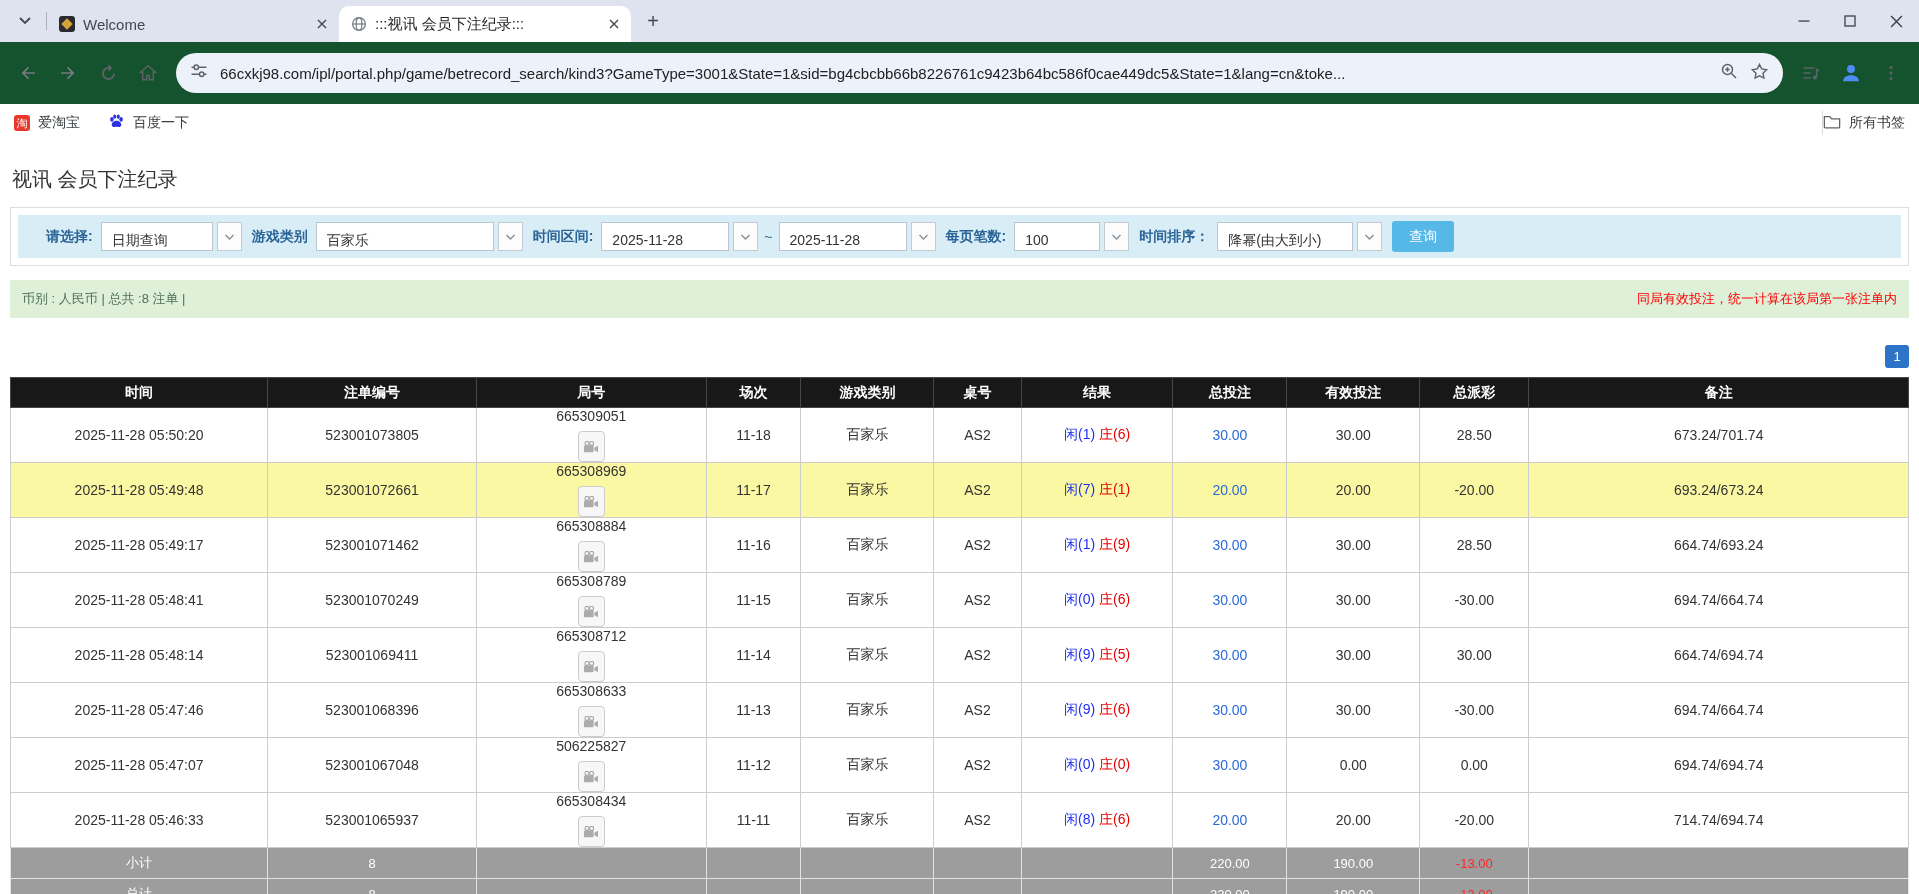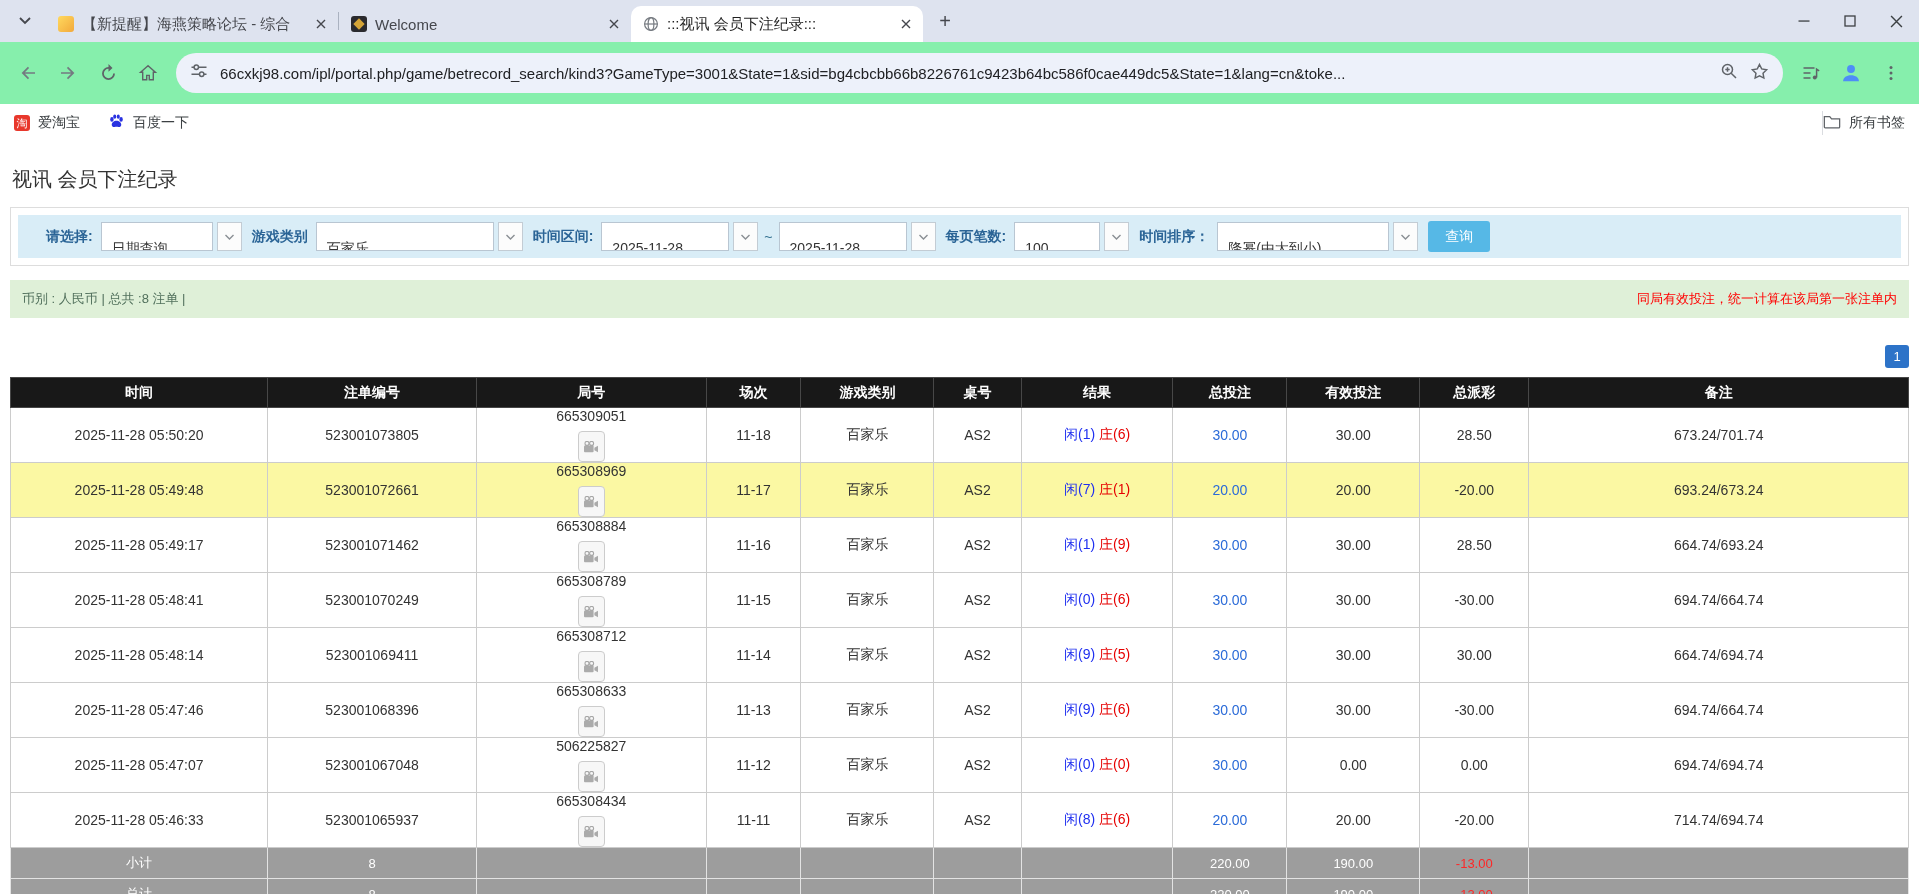--- a/index.html
+++ b/index.html
@@ -20,21 +20,21 @@
   .favicon { width:16px; height:16px; flex:0 0 auto; border-radius:3px; display:flex;
     align-items:center; justify-content:center; }
   .fav-yellow { background:linear-gradient(135deg,#ffd95e,#f2a93b); }
   .fav-dark { background:#2a2a2e; }
   .fav-dark .gold { width:8px; height:8px; background:#d4a437; transform:rotate(45deg); }
   .newtab-btn { align-self:center; width:28px; height:28px; margin-left:8px; display:flex;
     align-items:center; justify-content:center; font-size:20px; color:#45474d; border-radius:50%; }
   .win-controls { position:absolute; right:0; top:0; height:42px; display:flex; }
   .win-btn { width:46px; height:100%; display:flex; align-items:center; justify-content:center; }
 
-  .toolbar { height:62px; background:#86efac; display:flex; align-items:center; padding:0 8px; }
+  .toolbar { height:62px; background:#14532d; display:flex; align-items:center; padding:0 8px; }
   .nav-btn { width:36px; height:36px; border-radius:50%; display:flex; align-items:center;
     justify-content:center; margin:0 2px; }
   .addr-bar { flex:1; height:40px; background:#edf1fa; border-radius:20px; margin:0 8px;
     display:flex; align-items:center; padding:0 14px; gap:12px; min-width:0; }
   .addr-url { flex:1; font-size:15px; color:#202124; white-space:nowrap; overflow:hidden; }
   .toolbar-right { display:flex; align-items:center; }
 
   .bookmarks-bar { height:38px; background:#fff; display:flex; align-items:center; padding:0 14px; }
   .bm-item { display:flex; align-items:center; gap:8px; font-size:14px; color:#3c4043; margin-right:28px; }
   .bm-fav-taobao { width:16px; height:16px; background:#e8382c; border-radius:3px; color:#fff;
@@ -45,21 +45,21 @@
   
   .page { padding:0 10px; }
   .page-title { font-size:20px; font-weight:400; color:#333; padding:24px 0 14px 2px; }
 
   .filter-outer { border:1px solid #ddd; background:#fff; padding:7px; }
   .filter-bar { background:#d9edf7; padding:6px 10px; display:flex; align-items:center; font-size:14px; }
   .flabel { color:#2a6496; font-weight:bold; margin:0 8px 0 10px; white-space:nowrap; }
   .flabel:first-child { margin-left:18px; }
   .combo { display:flex; align-items:center; }
   .combo-text { background:#fff; border:1px solid #b9c6d2; height:29px; line-height:27px;
-    padding:12px 10px; color:#333; white-space:nowrap; overflow:hidden; }
+    padding:4px 10px; color:#333; white-space:nowrap; overflow:hidden; }
   .combo-btn { width:25px; height:29px; margin-left:4px; background:#fcfcfc; border:1px solid #c3ccd4;
     display:flex; align-items:center; justify-content:center; }
   .tilde { color:#31708f; margin:0 6px; }
   .search-btn { background:#56b8e6; color:#fff; border:none; height:31px; padding:0 17px;
     font-size:14px; border-radius:3px; margin-left:10px; cursor:pointer;
     font-family:"Liberation Sans",sans-serif; }
 
   .summary-bar { margin-top:14px; background:#dff0d8; height:38px; display:flex; align-items:center;
     justify-content:space-between; padding:15px 12px; font-size:13px; }
   .summary-left { color:#51705c; }
@@ -88,29 +88,20 @@
 </head>
 <body>
 
 <div class="tabstrip">
   <div class="tab-search-btn">
     <svg width="12" height="8" viewBox="0 0 12 8">
         <path d="M1 1l5 5 5-5" stroke="#45474d" stroke-width="1.8" fill="none"></path>
       </svg>
   </div>
 
-  <div class="tab">
-    <span class="favicon fav-yellow"></span>
-    <span class="tab-title">【新提醒】海燕策略论坛 - 综合</span>
-    <span class="tab-close">
-      <svg width="10" height="10" viewBox="0 0 10 10">
-          <path d="M1 1l8 8M9 1l-8 8" stroke="#45474d" stroke-width="1.4"></path>
-        </svg>
-    </span>
-  </div>
   <div class="tab-sep"></div>
 
   <div class="tab">
     <span class="favicon fav-dark">
         <span class="gold"></span>
       </span>
     <span class="tab-title">Welcome</span>
     <span class="tab-close">
       <svg width="10" height="10" viewBox="0 0 10 10">
           <path d="M1 1l8 8M9 1l-8 8" stroke="#45474d" stroke-width="1.4"></path>
@@ -299,21 +290,21 @@
         <span class="combo-text" style="width:86px">100</span>
         <span class="combo-btn">
             <svg width="9" height="6" viewBox="0 0 9 6">
               <path d="M0.5 1l4 4 4-4" stroke="#8a8f94" stroke-width="1.4" fill="none"></path>
             </svg>
           </span>
       </div>
 
       <span class="flabel">时间排序：</span>
       <div class="combo">
-        <span class="combo-text" style="width:172px">降幂(由大到小)</span>
+        <span class="combo-text" style="width:136px">降幂(由大到小)</span>
         <span class="combo-btn">
             <svg width="9" height="6" viewBox="0 0 9 6">
               <path d="M0.5 1l4 4 4-4" stroke="#8a8f94" stroke-width="1.4" fill="none"></path>
             </svg>
           </span>
       </div>
 
       <button class="search-btn">查询</button>
     </div>
   </div>

